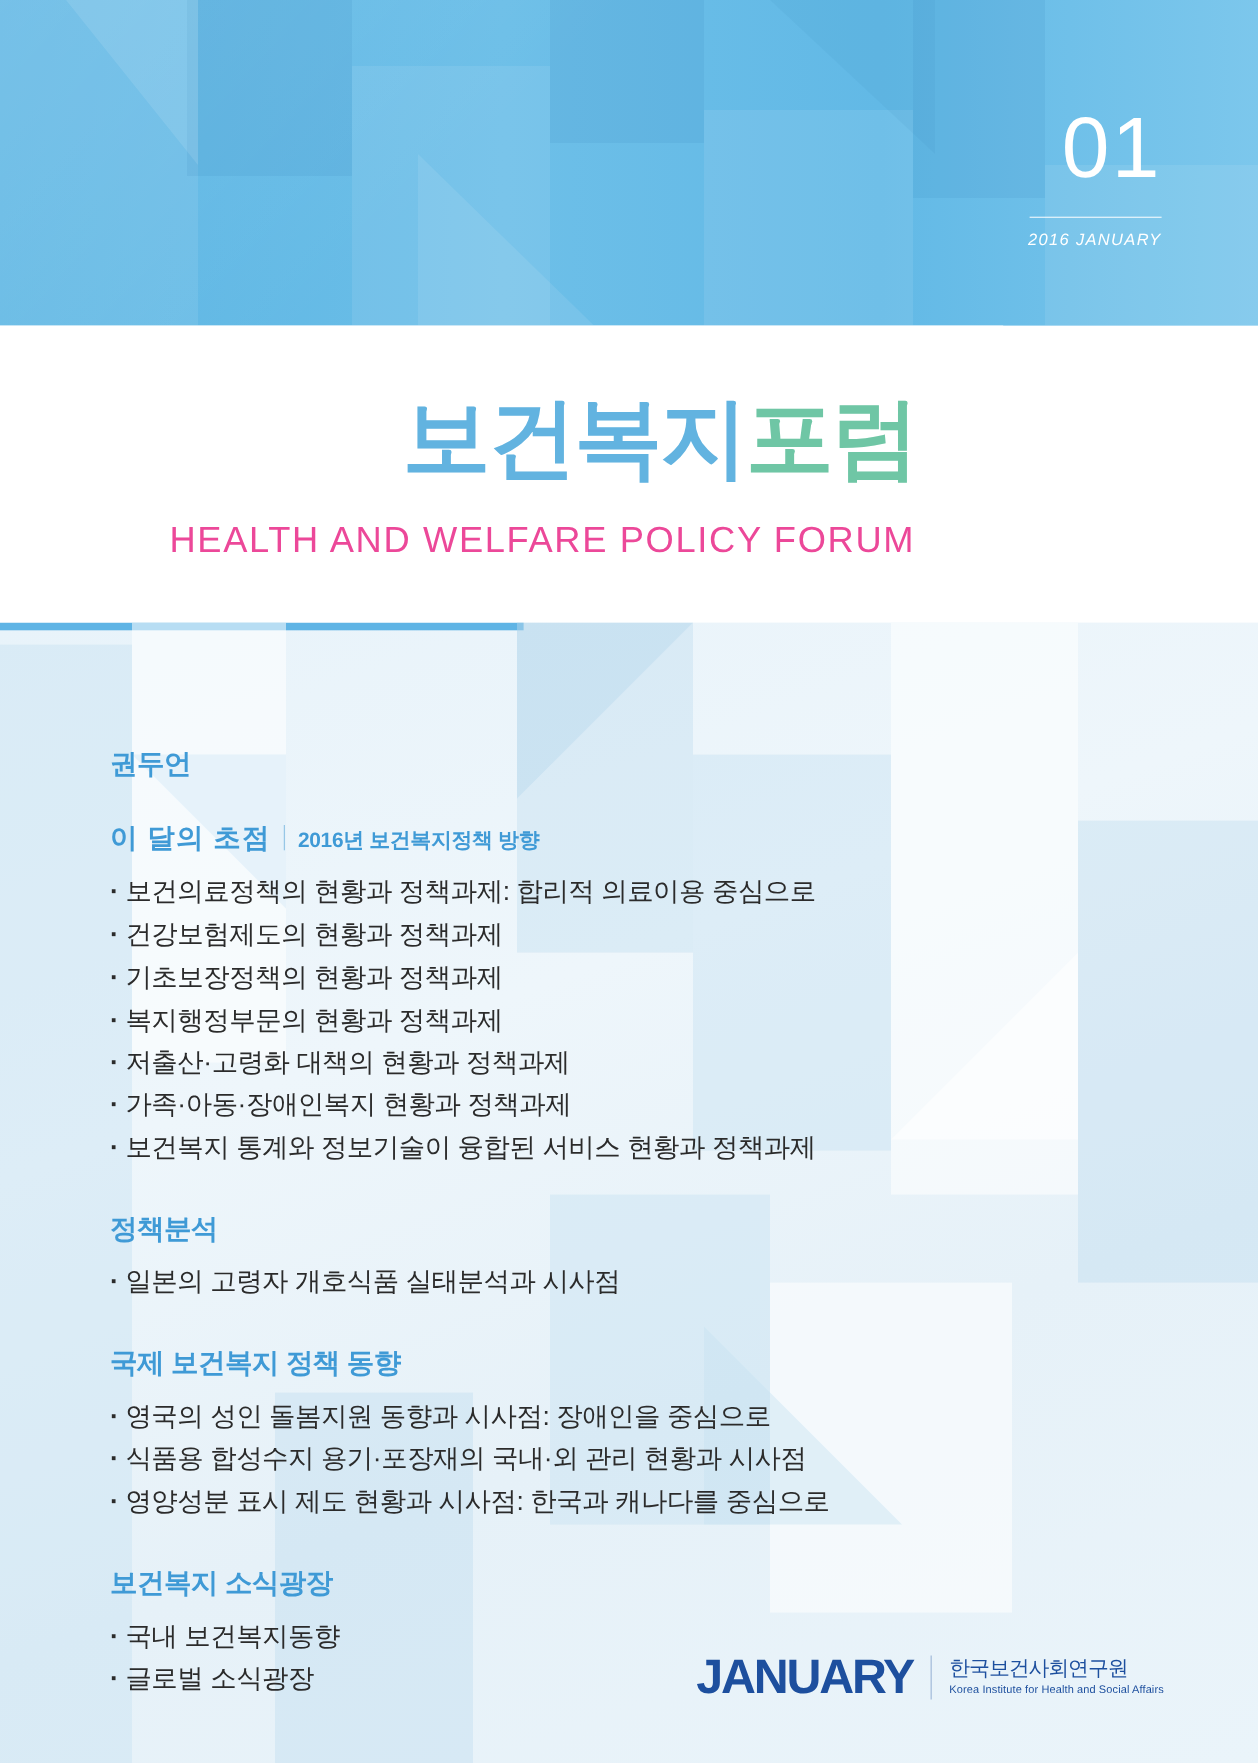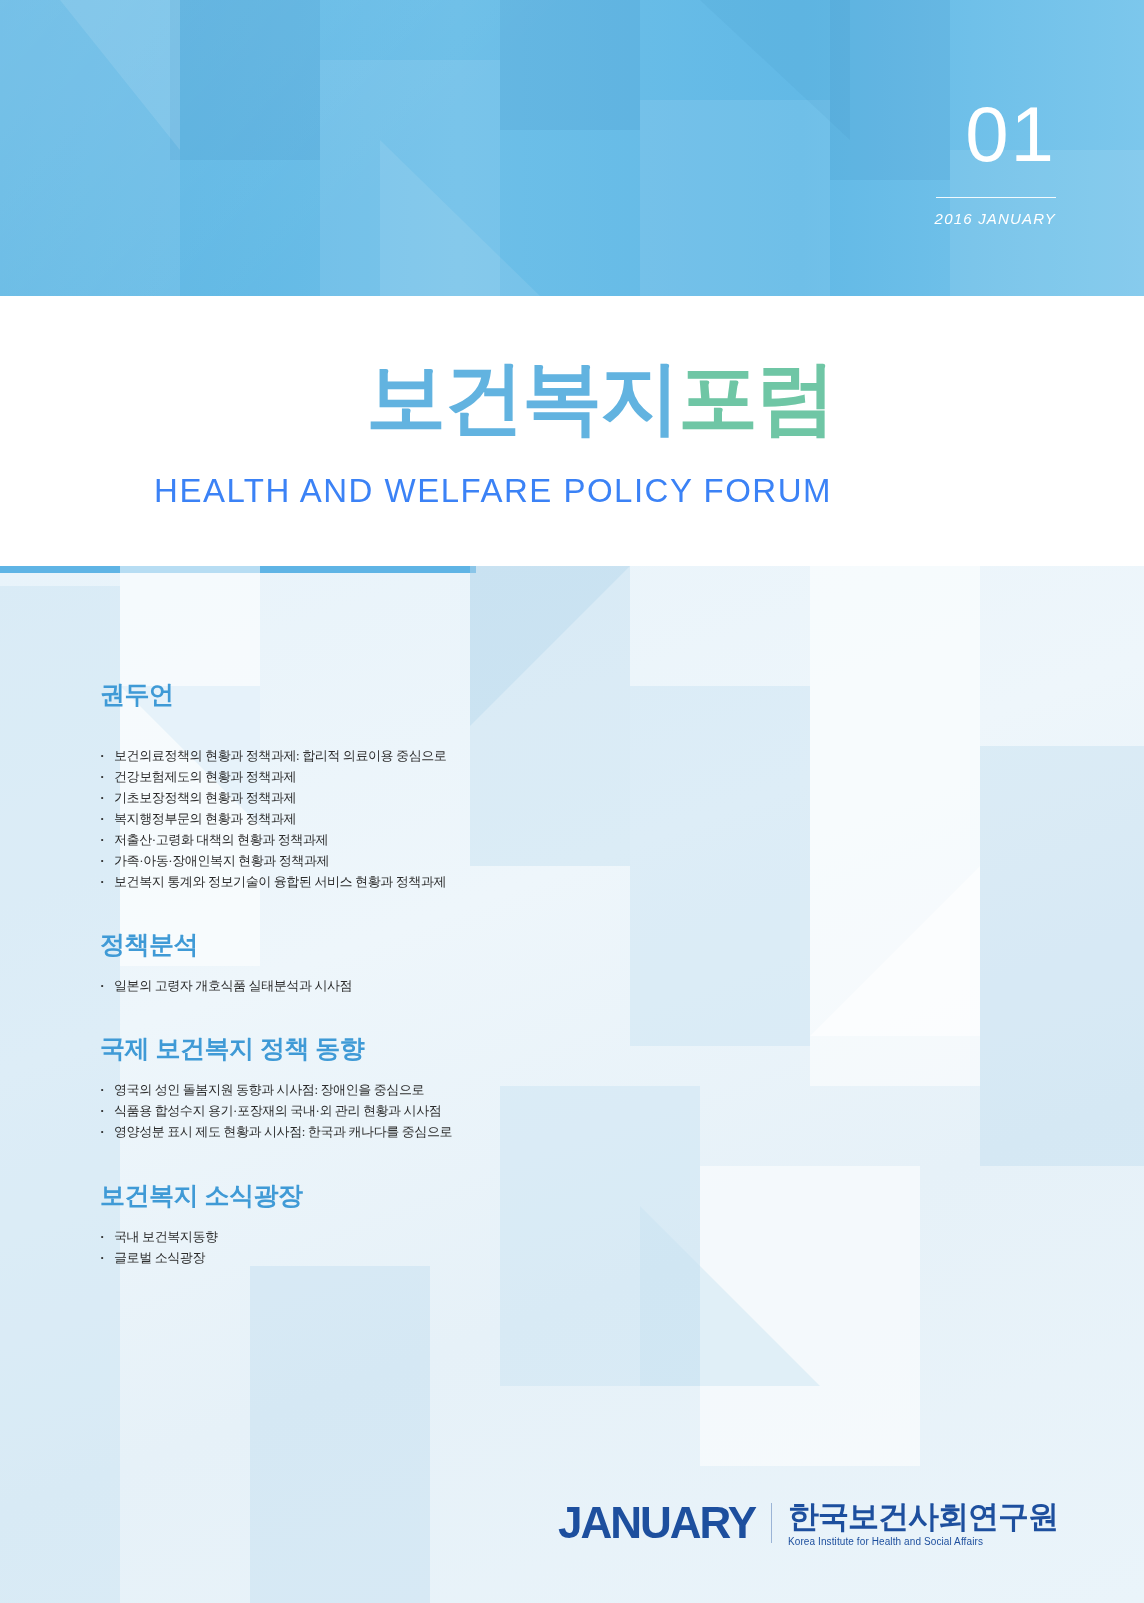--- a/index.html
+++ b/index.html
@@ -87,21 +87,21 @@
     letter-spacing: -2px;
     white-space: nowrap;
   }
   .ko-title .part-a { color: #62b3e0; }
   .ko-title .part-b { color: #6fc6a5; }
   .en-title {
     position: absolute;
     right: 80px;
     top: 176px;
     font-size: 33px;
-    color: #3b82f6;
+    color: #ec4899;
     letter-spacing: 1.5px;
     font-weight: 400;
     white-space: nowrap;
   }
 
   
   .bottom-panel {
     position: absolute;
     left: 0;
     top: 566px;
@@ -169,27 +169,26 @@
     font-weight: bold;
     color: #3f9ad6;
     letter-spacing: -0.3px;
   }
   ul.items {
     list-style: none;
     margin: 0 0 36px 0;
     padding: 0;
   }
   ul.items li {
-    font-size: 13px;
+    font-size: 24px;
     color: #2b2b2b;
     line-height: 1.62;
     letter-spacing: -0.4px;
     padding-left: 14px;
     position: relative;
-    font-family: Liberation Serif, serif;
   }
   ul.items li::before {
     content: "·";
     position: absolute;
     left: 0;
     top: 0;
     color: #2b2b2b;
     font-weight: bold;
   }
   .block { margin-bottom: 0; }
@@ -209,22 +208,22 @@
     font-weight: bold;
     color: #1d4f9e;
     letter-spacing: -2px;
     line-height: 1;
     position: relative;
   }
   .logo-kr {
     line-height: 1.1;
   }
   .logo-kr .kr-main {
-    font-size: 31px;
-    font-weight: bold;
+    font-size: 19px;
+    font-weight: normal;
     color: #1d4f9e;
     letter-spacing: -1px;
     display: block;
   }
   .logo-kr .kr-sub {
     font-size: 10px;
     color: #1d4f9e;
     letter-spacing: 0.1px;
     display: block;
     margin-top: 2px;
@@ -280,20 +279,25 @@
   <div class="tri" style="left:640px;top:640px;border-right:180px solid transparent;border-bottom:180px solid rgba(200,226,242,0.45);"></div>
   <div class="tri" style="left:120px;top:120px;border-left:140px solid transparent;border-top:140px solid rgba(208,230,244,0.40);"></div>
 
   <div class="toc">
 
     <div class="block">
       <h2 class="sec-head">권두언</h2>
     </div>
 
     <div class="block gap-top">
+      <div class="sec-head focus">
+        <span class="focus-main">이 달의 초점</span>
+        <span class="focus-divider"></span>
+        <span class="focus-sub">2016년 보건복지정책 방향</span>
+      </div>
       <ul class="items">
         <li>보건의료정책의 현황과 정책과제: 합리적 의료이용 중심으로</li>
         <li>건강보험제도의 현황과 정책과제</li>
         <li>기초보장정책의 현황과 정책과제</li>
         <li>복지행정부문의 현황과 정책과제</li>
         <li>저출산·고령화 대책의 현황과 정책과제</li>
         <li>가족·아동·장애인복지 현황과 정책과제</li>
         <li>보건복지 통계와 정보기술이 융합된 서비스 현황과 정책과제</li>
       </ul>
     </div>

